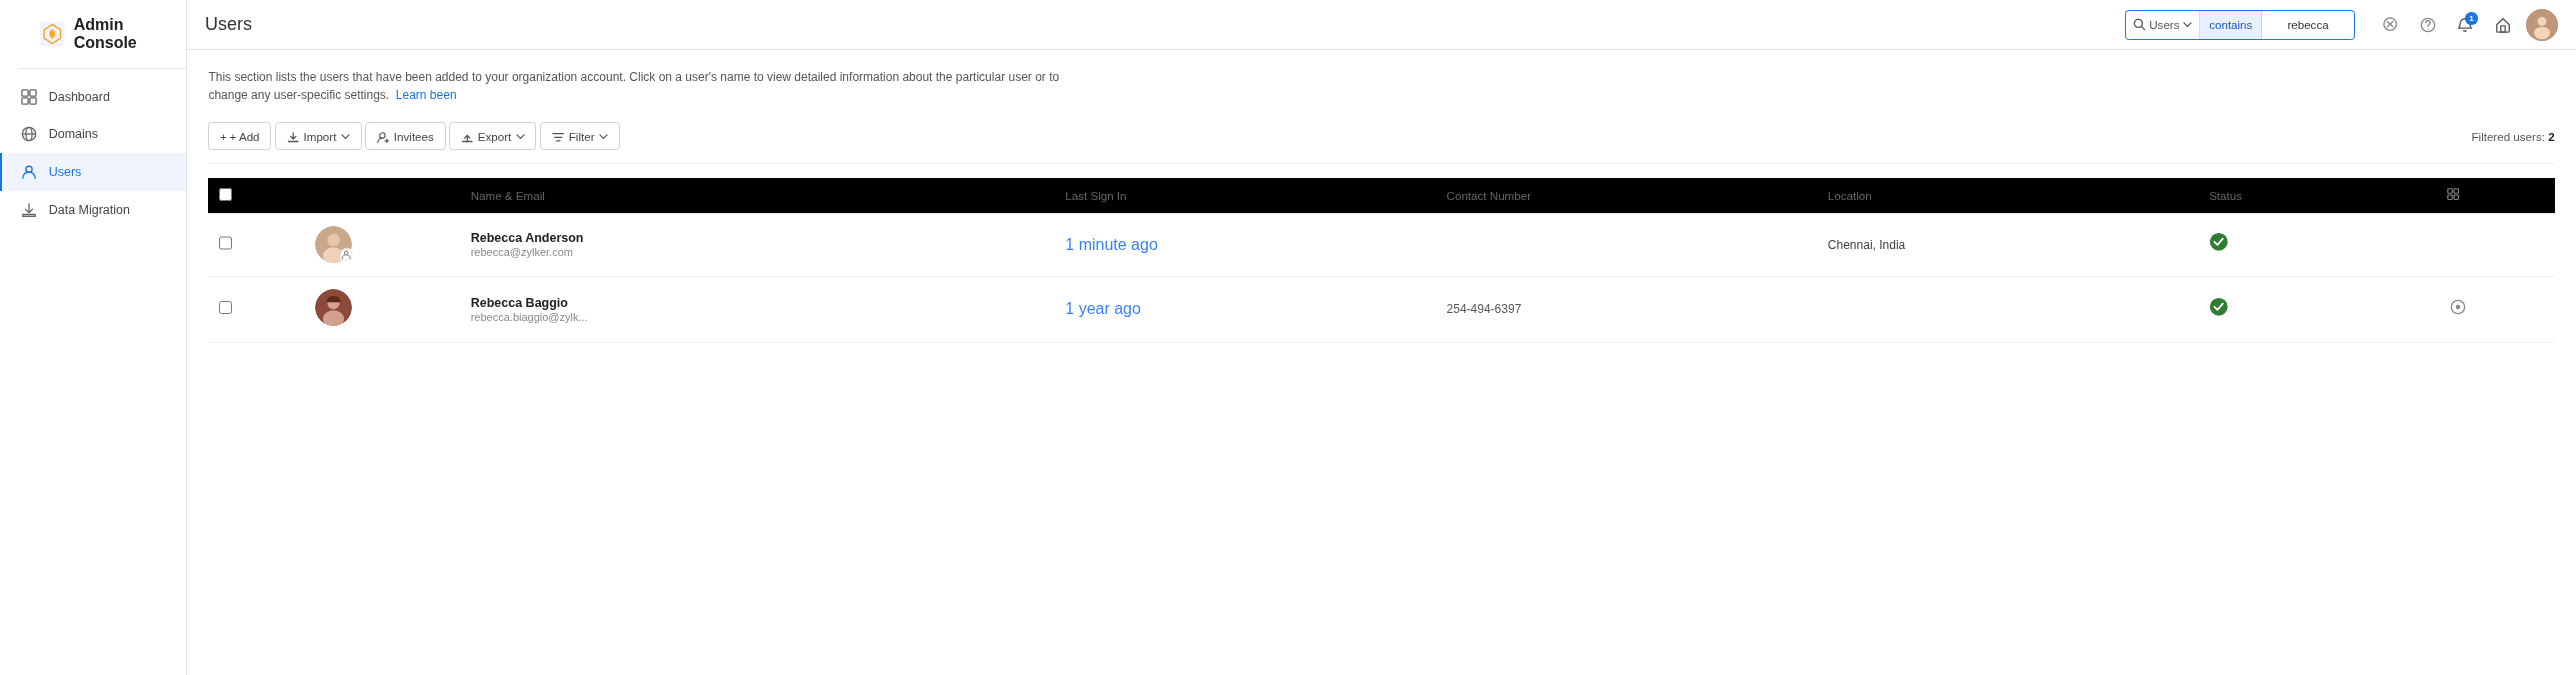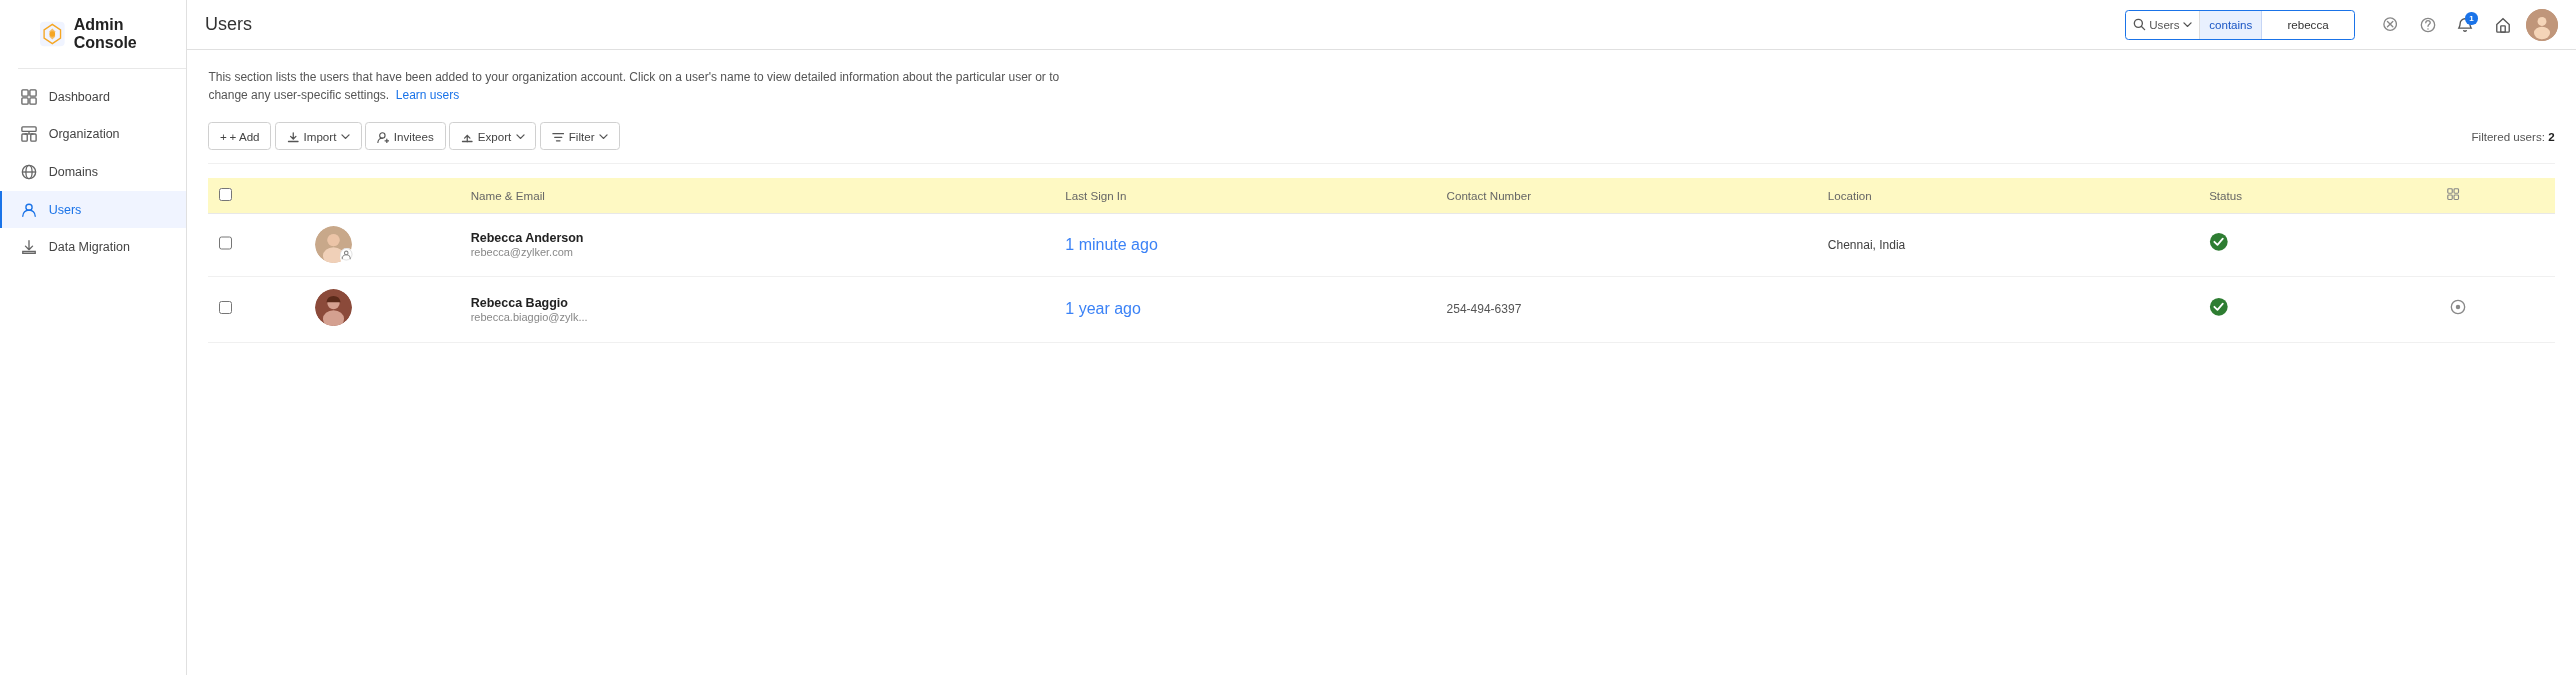--- a/index.html
+++ b/index.html
@@ -230,21 +230,21 @@
     .users-table {
       width: 100%;
       border-collapse: collapse;
     }
     .users-table th {
       text-align: left;
       padding: 9px 10.7px;
       font-size: 11.6px;
       color: #666;
       font-weight: 500;
-      background: #fef9c3;
+      background: #000000;
       border-bottom: 0.9px solid #e8e8e8;
     }
     .users-table td {
       padding: 12.5px 10.7px;
       border-bottom: 0.9px solid #f0f0f0;
       vertical-align: middle;
     }
     .col-check { width: 36px; }
     .col-avatar { width: 45px; }
     .col-name { width: 223px; }
@@ -310,32 +310,20 @@
         <svg width="16" height="16" viewBox="0 0 18 18" fill="none">
           <rect x="1" y="1" width="7" height="7" rx="1" stroke="#666" stroke-width="1.5"></rect>
           <rect x="10" y="1" width="7" height="7" rx="1" stroke="#666" stroke-width="1.5"></rect>
           <rect x="1" y="10" width="7" height="7" rx="1" stroke="#666" stroke-width="1.5"></rect>
           <rect x="10" y="10" width="7" height="7" rx="1" stroke="#666" stroke-width="1.5"></rect>
         </svg>
       </span>
       <span>Dashboard</span>
     </div>
 
-    <div class="sidebar-item">
-      <span class="sidebar-icon">
-        <svg width="16" height="16" viewBox="0 0 18 18" fill="none">
-          <rect x="1" y="1" width="16" height="5" rx="1" stroke="#666" stroke-width="1.5"></rect>
-          <rect x="1" y="9" width="6" height="8" rx="1" stroke="#666" stroke-width="1.5"></rect>
-          <rect x="11" y="9" width="6" height="8" rx="1" stroke="#666" stroke-width="1.5"></rect>
-          <line x1="9" y1="6" x2="9" y2="9" stroke="#666" stroke-width="1.5"></line>
-          <line x1="4" y1="9" x2="14" y2="9" stroke="#666" stroke-width="1.5"></line>
-        </svg>
-      </span>
-      <span>Organization</span>
-    </div>
 
     <div class="sidebar-item">
       <span class="sidebar-icon">
         <svg width="16" height="16" viewBox="0 0 18 18" fill="none">
           <circle cx="9" cy="9" r="7.5" stroke="#666" stroke-width="1.5"></circle>
           <ellipse cx="9" cy="9" rx="3.5" ry="7.5" stroke="#666" stroke-width="1.5"></ellipse>
           <line x1="1.5" y1="9" x2="16.5" y2="9" stroke="#666" stroke-width="1.5"></line>
         </svg>
       </span>
       <span>Domains</span>
@@ -420,21 +408,21 @@
           <circle cx="18" cy="14" r="5" fill="#f5d5b8"></circle>
           <ellipse cx="18" cy="27" rx="9" ry="7" fill="#f5d5b8"></ellipse>
         </svg>
       </div>
     </div>
   </div>
 
   <div id="content">
     <p class="info-text">
       <span>This section lists the users that have been added to your organization account. Click on a user's name to view detailed information about the particular user or to change any user-specific settings.</span>
-      &nbsp;<a href="#" class="info-link">Learn users</a>
+      &nbsp;<a href="#" class="info-link">Learn been</a>
     </p>
 
     <div class="table-toolbar">
       <button class="toolbar-btn">
         <span>+</span>
         <span style="margin-left:-1.8px;">+ Add</span>
       </button>
       <button class="toolbar-btn">
         <span>
           <svg width="12.5" height="12.5" viewBox="0 0 14 14" fill="none" style="vertical-align:middle;">

